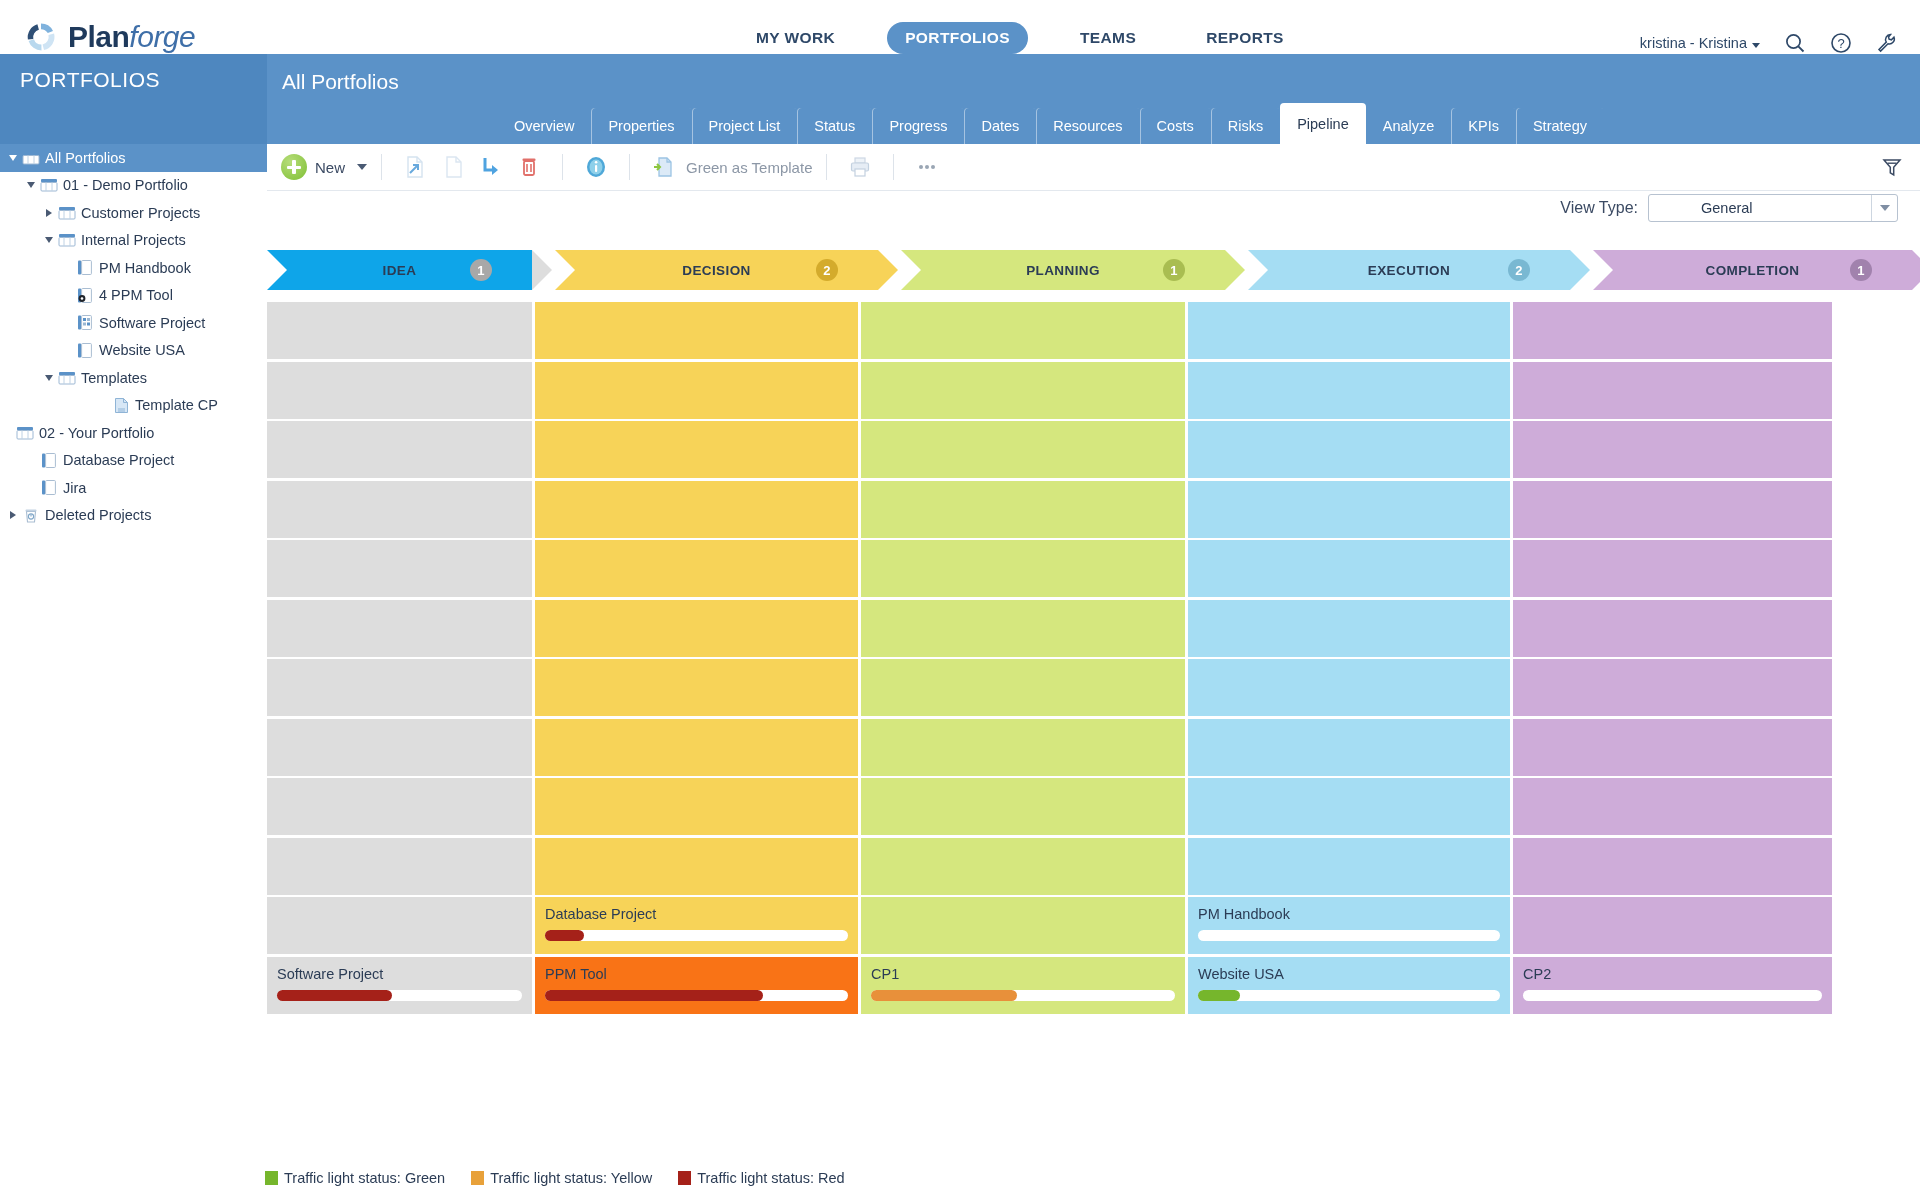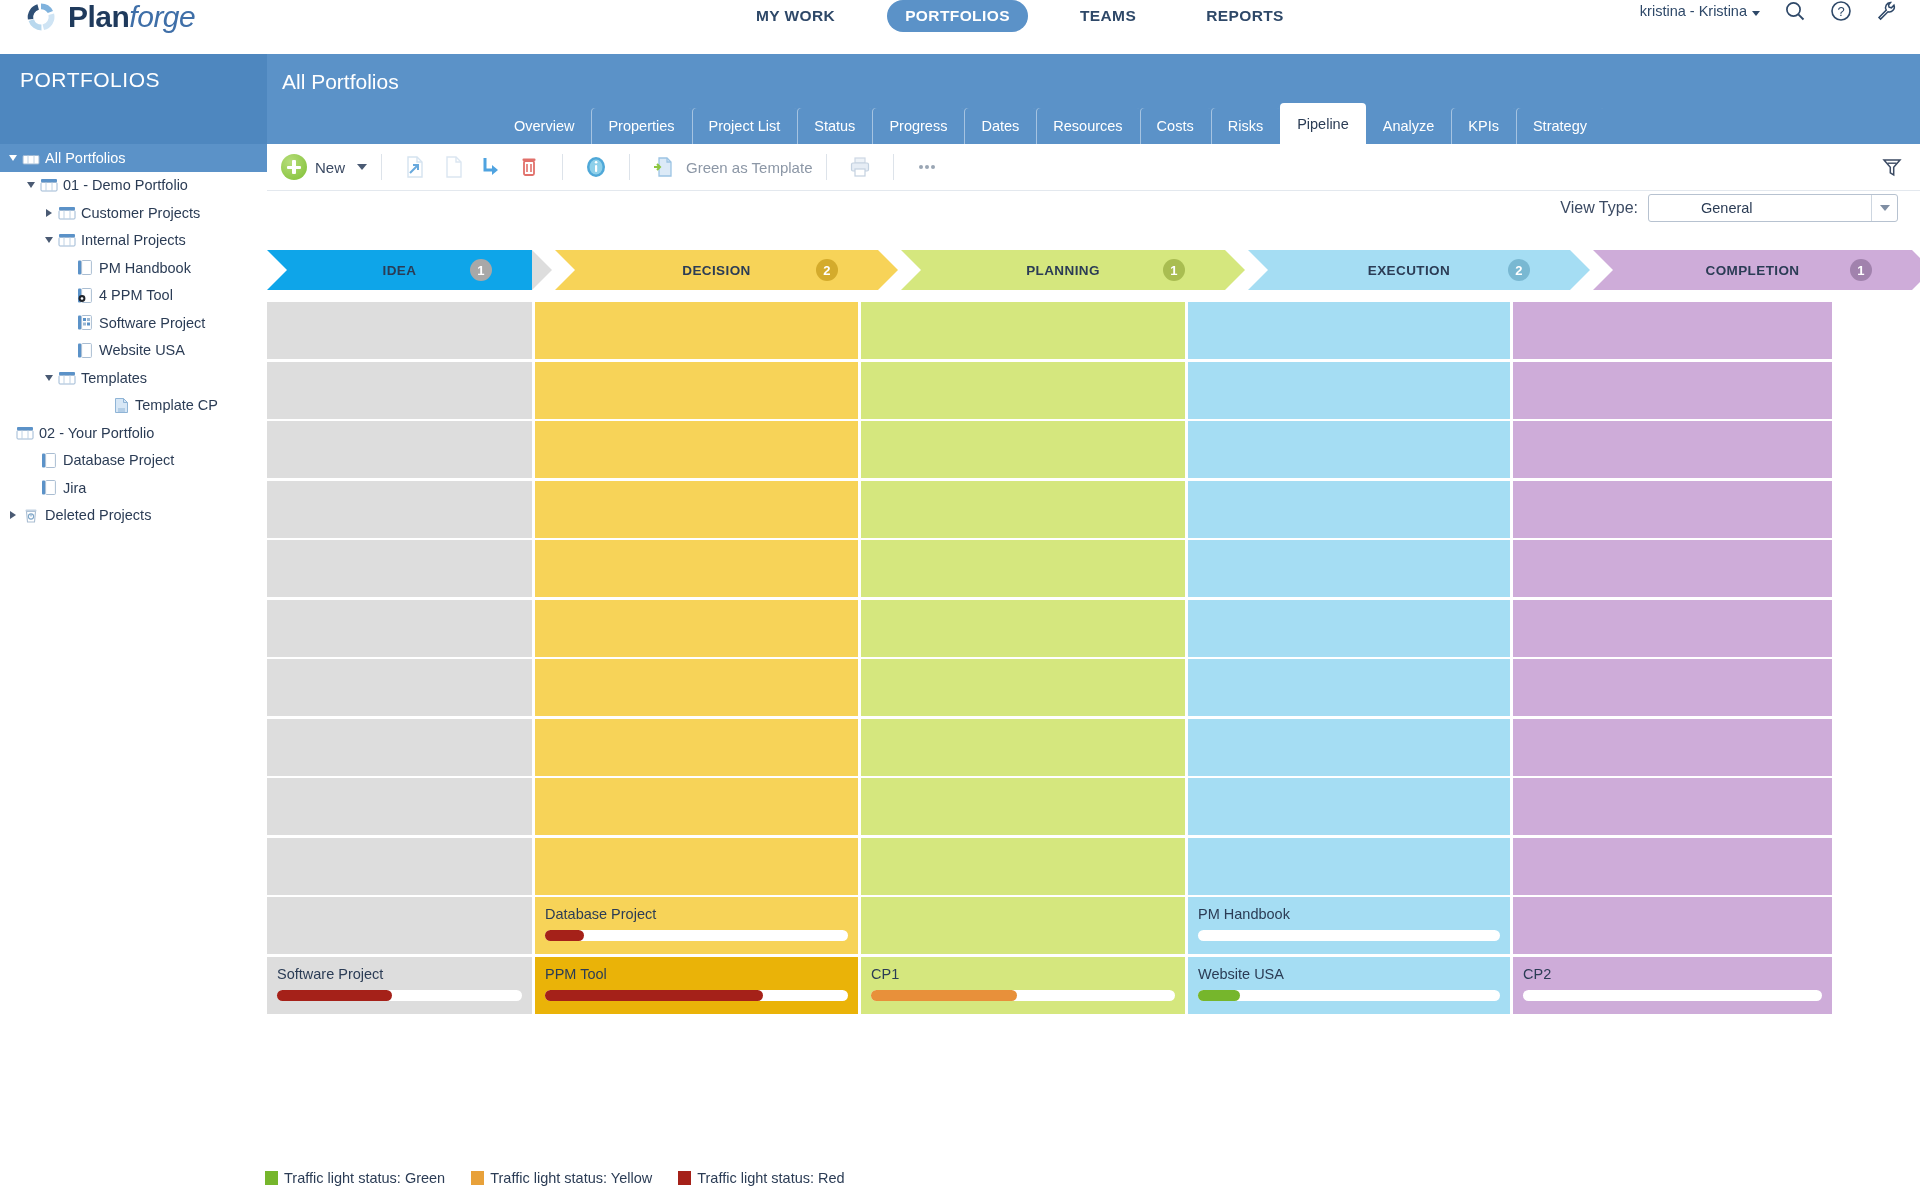--- a/index.html
+++ b/index.html
@@ -7,21 +7,21 @@
     width: 1920px; height: 1200px;
     font-family: "Liberation Sans", sans-serif;
     background: #ffffff;
     overflow: hidden;
     color: #3b4a63;
   }
 
   
   .topbar {
     position: absolute; left: 0; top: 0; width: 1920px; height: 54px;
-    background: #ffffff; display: flex; align-items: flex-start;
+    background: #ffffff; display: flex; align-items: flex-end;
   }
   .logo-wrap { display: flex; align-items: center; padding-left: 24px; width: 400px; }
   .logo-mark { width: 34px; height: 34px; position: relative; margin-right: 10px; }
   .logo-text { font-size: 30px; font-weight: 700; color: #1f3a5c; letter-spacing: -0.5px; }
   .logo-text .light { font-weight: 400; font-style: italic; color: #3f6fa8; }
 
   .mainnav { flex: 1; display: flex; align-items: center; justify-content: center; gap: 34px; }
   .navitem {
     font-size: 15.5px; font-weight: 700; color: #2e4868; letter-spacing: 0.4px;
     padding: 7px 18px; border-radius: 16px; cursor: pointer; white-space: nowrap;
@@ -593,21 +593,21 @@
         </div>
         <div class="gcell" style="width: 319px; background: rgb(206, 172, 217);"></div>
       </div>
       <div class="grow">
         <div class="gcell" style="width: 265px; background: rgb(221, 221, 221);">
           <div class="card-title">Software Project</div>
           <div class="bar-track" style="width: 245px;">
             <div class="bar-fill" style="width: 47%; background: rgb(165, 33, 25);"></div>
           </div>
         </div>
-        <div class="gcell" style="width: 323px; background: #eab308;">
+        <div class="gcell" style="width: 323px; background: #f97316;">
           <div class="card-title">PPM Tool</div>
           <div class="bar-track" style="width: 303px;">
             <div class="bar-fill" style="width: 72%; background: rgb(165, 33, 25);"></div>
           </div>
         </div>
         <div class="gcell" style="width: 324px; background: rgb(213, 231, 126);">
           <div class="card-title">CP1</div>
           <div class="bar-track" style="width: 304px;">
             <div class="bar-fill" style="width: 48%; background: rgb(232, 144, 58);"></div>
           </div>

